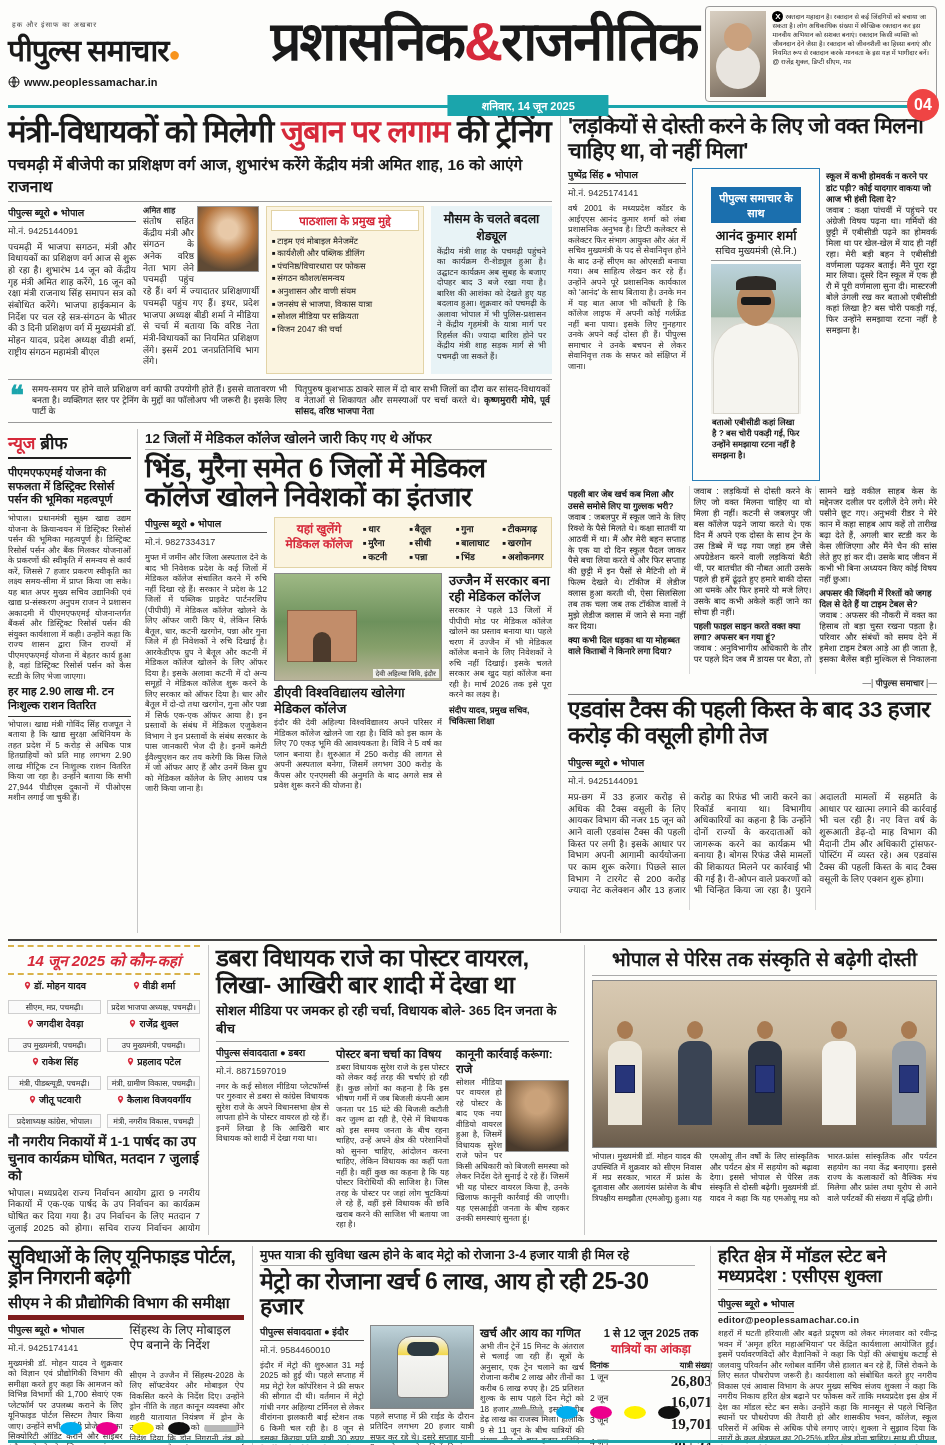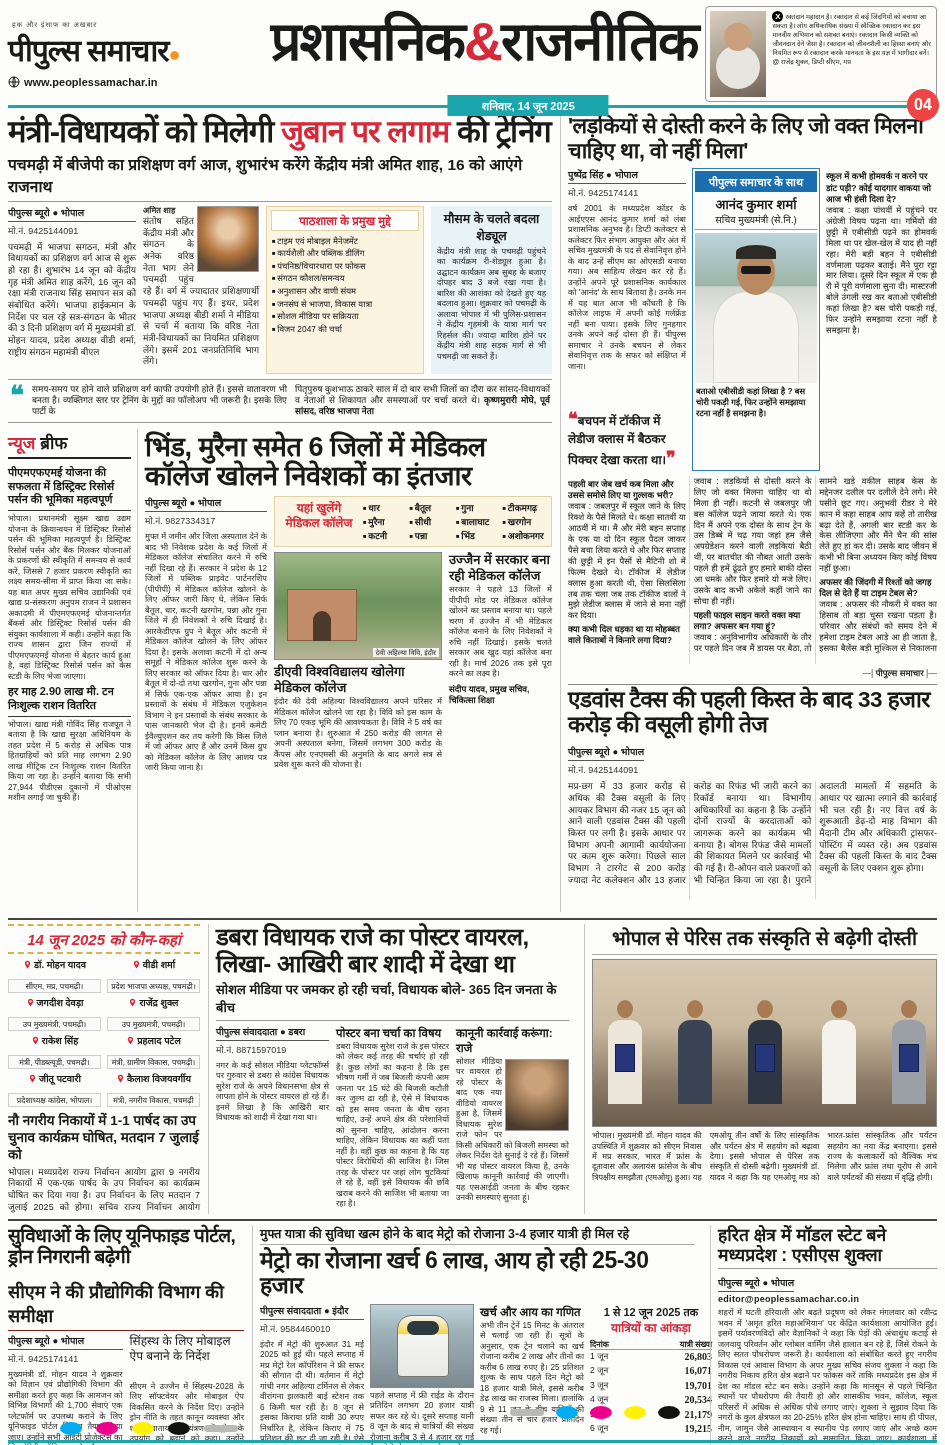--- a/index.html
+++ b/index.html
@@ -93,21 +93,21 @@
   .sub-story-title { font-size:13px; font-weight:bold; line-height:1.2; margin:4px 0 2px; }
   .med-attr { font-size:8.5px; font-weight:bold; margin-top:3px; }
 
   
   .right-main { width:377px; flex:none; padding-left:7px; border-left:1px solid #c6c6c6; }
   .interview h1 { font-size:21.5px; line-height:1.15; letter-spacing:-0.5px; margin:6px 0 5px; }
   .int-top { display:flex; gap:6px; }
   .int-c1 { width:118px; flex:none; }
   .pullquote { font-size:12px; font-weight:bold; line-height:1.3; margin-top:4px; }
   .pq-mark { color:#d6293a; font-size:18px; font-weight:bold; }
-  .profile-box { width:128px; flex:none; border:1px solid #2a7fb8; padding:2px; text-align:center; }
+  .profile-box { width:128px; flex:none; border:1px solid #2a7fb8; padding:18px; text-align:center; }
   .profile-box .ph-head { background:#1b6fae; color:#fff; font-size:11px; font-weight:bold; padding:3px 2px; }
   .profile-box .ph-name { font-size:13px; font-weight:bold; margin-top:3px; }
   .profile-box .ph-role { font-size:9.5px; border-bottom:1px solid #999; padding-bottom:3px; margin-bottom:3px; }
   .anand-photo { width:100%; height:150px; background:linear-gradient(180deg,#bcd3dd 0%,#9db6a7 35%,#cfd6cd 36%,#e9e9e4 60%,#f2f1ec 100%); position:relative; overflow:hidden; }
   .anand-photo .head { position:absolute; left:50%; top:18px; transform:translateX(-50%); width:38px; height:44px; border-radius:45% 45% 50% 50%; background:#b98a62; }
   .anand-photo .glasses { position:absolute; left:50%; top:33px; transform:translateX(-50%); width:30px; height:8px; background:#1a1a1a; border-radius:3px; }
   .anand-photo .hair { position:absolute; left:50%; top:12px; transform:translateX(-50%); width:40px; height:14px; border-radius:50% 50% 0 0; background:#2e2a26; }
   .anand-photo .body { position:absolute; left:50%; top:58px; transform:translateX(-50%); width:86px; height:92px; border-radius:40% 40% 0 0; background:#f5f4ef; border:1px solid #d8d5cc; }
   .int-caption { font-size:8.3px; font-weight:bold; text-align:left; padding:2px 1px; }
   .int-c3 { flex:1; }
@@ -146,40 +146,40 @@
   .person { position:absolute; bottom:8px; width:40px; height:118px; }
   .person .p-head { width:16px; height:18px; border-radius:50%; background:#a97b52; margin:0 auto; }
   .person .p-body { width:34px; height:84px; border-radius:12px 12px 0 0; margin:2px auto 0; }
   .folder { position:absolute; width:20px; height:28px; background:#27357a; border:1px solid #141d4a; top:44px; left:10px; }
   .paris-caption { column-count:3; column-gap:8px; font-size:8px; line-height:1.3; margin-top:4px; height:84px; overflow:hidden; }
 
   
   .band3 { border-top:2px solid #444; margin-top:5px; padding-top:4px; height:282px; overflow:hidden; }
   .portal { width:236px; flex:none; }
   .portal h1 { font-size:19px; line-height:1.12; letter-spacing:-0.5px; }
-  .portal h2 { font-size:18px; border-bottom:1px solid #7f1d1d; padding:3px 0; margin-bottom:3px;margin-top:8px; }
+  .portal h2 { font-size:15px; border-bottom:5px solid #7f1d1d; padding:3px 0; margin-bottom:3px; }
   .portal-cols { display:flex; gap:7px; }
   .portal-cols > div { flex:1; }
   .portal-sub { font-size:12px; font-weight:normal; line-height:1.25; margin-bottom:18px; }
   .metro { width:450px; flex:none; padding:0 7px; }
   .metro .kicker { font-size:12.5px; font-weight:bold; border-bottom:1px solid #aaa; padding-bottom:2px; }
   .metro h1 { font-size:23px; line-height:1.1; letter-spacing:-0.5px; margin:3px 0 5px; }
   .metro-cols { display:flex; gap:6px; }
   .metro-c { width:104px; flex:none; }
   .metro-photo { width:104px; height:84px; border:1px solid #888; position:relative; overflow:hidden;
                  background:linear-gradient(180deg,#bfd3da 0%,#9fb3ba 30%,#7c8a90 100%); }
   .metro-photo .trainbody { position:absolute; left:26px; top:10px; width:52px; height:62px; border-radius:14px 14px 4px 4px;
                  background:linear-gradient(180deg,#f5f5f2 0%,#f2d74a 30%,#f5f5f2 31%,#e8e8e4 100%); border:1px solid #777; }
   .metro-photo .winds { position:absolute; left:36px; top:16px; width:32px; height:14px; border-radius:8px; background:#2d3a40; }
   .metro-table { width:122px; flex:none; font-size:8.6px; }
   .mt-t1 { font-size:11px; font-weight:bold; text-align:center; }
   .mt-t2 { font-size:12px; font-weight:bold; color:#d6293a; text-align:center; margin-bottom:2px; }
   .mt-head { display:flex; justify-content:space-between; font-weight:bold; font-size:8px; border-bottom:1px solid #999; }
   .mt-row { display:flex; justify-content:space-between; line-height:1.45; }
-  .mt-row .v { font-weight:bold; font-size:10px; font-family:"Liberation Serif", serif; }
+  .mt-row .v { font-weight:bold; font-size:15px; font-family:"Liberation Serif", serif; }
   .metro-sub { font-size:11.5px; font-weight:bold; margin-bottom:2px; }
   .green { flex:1; padding-left:7px; }
   .green h1 { font-size:17.5px; line-height:1.15; border-bottom:1px solid #999; padding-bottom:3px; margin-bottom:3px; }
   .green .mail { font-size:9px; font-weight:bold; letter-spacing:0.3px; margin-bottom:4px; }
   .green-cols { display:flex; gap:7px; }
   .green-cols > div { flex:1; }
 
   
   .regmarks { position:absolute; bottom:10px; left:60px; display:flex; gap:14px; align-items:center; }
   .regmarks2 { position:absolute; bottom:26px; left:510px; display:flex; gap:12px; align-items:center; }
@@ -262,20 +262,21 @@
       <div class="medical-band">
         <aside class="newsbrief">
           <div class="nb-head"><span class="red">न्यूज</span><span> ब्रीफ</span></div>
           <div class="nb-title">पीएमएफएमई योजना की सफलता में डिस्ट्रिक्ट रिसोर्स पर्सन की भूमिका महत्वपूर्ण</div>
           <div class="xsmall jt">भोपाल। प्रधानमंत्री सूक्ष्म खाद्य उद्यम योजना के क्रियान्वयन में डिस्ट्रिक्ट रिसोर्स पर्सन की भूमिका महत्वपूर्ण है। डिस्ट्रिक्ट रिसोर्स पर्सन और बैंक मिलकर योजनाओं के प्रकरणों की स्वीकृति में समन्वय से कार्य करें, जिससे 7 हजार प्रकरण स्वीकृति का लक्ष्य समय-सीमा में प्राप्त किया जा सके। यह बात अपर मुख्य सचिव उद्यानिकी एवं खाद्य प्र-संस्करण अनुपम राजन ने प्रशासन अकादमी में पीएमएफएमई योजनान्तर्गत बैंकर्स और डिस्ट्रिक्ट रिसोर्स पर्सन की संयुक्त कार्यशाला में कही। उन्होंने कहा कि राज्य शासन द्वारा जिन राज्यों में पीएमएफएमई योजना में बेहतर कार्य हुआ है, वहां डिस्ट्रिक्ट रिसोर्स पर्सन को केस स्टडी के लिए भेजा जाएगा।</div>
           <div class="nb-title">हर माह 2.90 लाख मी. टन निःशुल्क राशन वितरित</div>
           <div class="xsmall jt">भोपाल। खाद्य मंत्री गोविंद सिंह राजपूत ने बताया है कि खाद्य सुरक्षा अधिनियम के तहत प्रदेश में 5 करोड़ से अधिक पात्र हितग्राहियों को प्रति माह लगभग 2.90 लाख मीट्रिक टन निःशुल्क राशन वितरित किया जा रहा है। उन्होंने बताया कि सभी 27,944 पीडीएस दुकानों में पीओएस मशीन लगाई जा चुकी हैं।</div>
         </aside>
 
         <section class="medical">
+          <div class="kicker">12 जिलों में मेडिकल कॉलेज खोलने जारी किए गए थे ऑफर</div>
           <h1>भिंड, मुरैना समेत 6 जिलों में मेडिकल कॉलेज खोलने निवेशकों का इंतजार</h1>
           <div class="med-cols">
             <div class="med-c1">
               <div class="byline"><span>पीपुल्स ब्यूरो ● भोपाल</span></div>
               <div class="phone">मो.नं. 9827334317</div>
               <div class="xsmall jt" style="height:380px;overflow:hidden;">मुफ्त में जमीन और जिला अस्पताल देने के बाद भी निवेशक प्रदेश के कई जिलों में मेडिकल कॉलेज संचालित करने में रुचि नहीं दिखा रहे हैं। सरकार ने प्रदेश के 12 जिलों में पब्लिक प्राइवेट पार्टनरशिप (पीपीपी) में मेडिकल कॉलेज खोलने के लिए ऑफर जारी किए थे, लेकिन सिर्फ बैतूल, धार, कटनी खरगोन, पन्ना और गुना जिले में ही निवेशकों ने रुचि दिखाई है। आरकेडीएफ ग्रुप ने बैतूल और कटनी में मेडिकल कॉलेज खोलने के लिए ऑफर दिया है। इसके अलावा कटनी में दो अन्य समूहों ने मेडिकल कॉलेज शुरू करने के लिए सरकार को ऑफर दिया है। धार और बैतूल में दो-दो तथा खरगोन, गुना और पन्ना में सिर्फ एक-एक ऑफर आया है। इन प्रस्तावों के संबंध में मेडिकल एजुकेशन विभाग ने इन प्रस्तावों के संबंध सरकार के पास जानकारी भेज दी है। इनमें कमेटी ईवैल्युएशन कर तय करेगी कि किस जिले में जो ऑफर आए हैं और उनमें किस ग्रुप को मेडिकल कॉलेज के लिए आशय पत्र जारी किया जाना है।</div>
             </div>
             <div class="med-c2">
               <div class="districts">
                 <div class="dt">यहां खुलेंगे मेडिकल कॉलेज</div>
@@ -317,21 +318,20 @@
     </div>
 
     <div class="right-main">
       <section class="interview">
         <h1>'लड़कियों से दोस्ती करने के लिए जो वक्त मिलना चाहिए था, वो नहीं मिला'</h1>
         <div class="int-top">
           <div class="int-c1">
             <div class="byline"><span>पुष्पेंद्र सिंह ● भोपाल</span></div>
             <div class="phone">मो.नं. 9425174141</div>
             <div class="xsmall jt" style="height:200px;overflow:hidden;">वर्ष 2001 के मध्यप्रदेश कॉडर के आईएएस आनंद कुमार शर्मा को लंबा प्रशासनिक अनुभव है। डिप्टी कलेक्टर से कलेक्टर फिर संभाग आयुक्त और अंत में सचिव मुख्यमंत्री के पद से सेवानिवृत्त होने के बाद उन्हें सीएम का ओएसडी बनाया गया। अब साहित्य लेखन कर रहे हैं। उन्होंने अपने पूरे प्रशासनिक कार्यकाल को 'आनंद' के साथ बिताया है। उनके मन में यह बात आज भी कौंधती है कि कॉलेज लाइफ में अपनी कोई गर्लफ्रेंड नहीं बना पाया। इसके लिए गुनहगार उनके अपने कई दोस्त ही हैं। पीपुल्स समाचार ने उनके बचपन से लेकर सेवानिवृत्त तक के सफर को संक्षिप्त में जाना।</div>
-            <div class="pullquote"><span class="pq-mark">❝</span><span>बचपन में टॉकीज में लेडीज क्लास में बैठकर पिक्चर देखा करता था।</span><span class="pq-mark">❞</span></div>
           </div>
           <div class="profile-box">
             <div class="ph-head">पीपुल्स समाचार के साथ</div>
             <div class="ph-name">आनंद कुमार शर्मा</div>
             <div class="ph-role">सचिव मुख्यमंत्री (से.नि.)</div>
             <div class="anand-photo">
               <div class="body"></div>
                 <div class="head"></div>
                 <div class="hair"></div>
                 <div class="glasses"></div>

